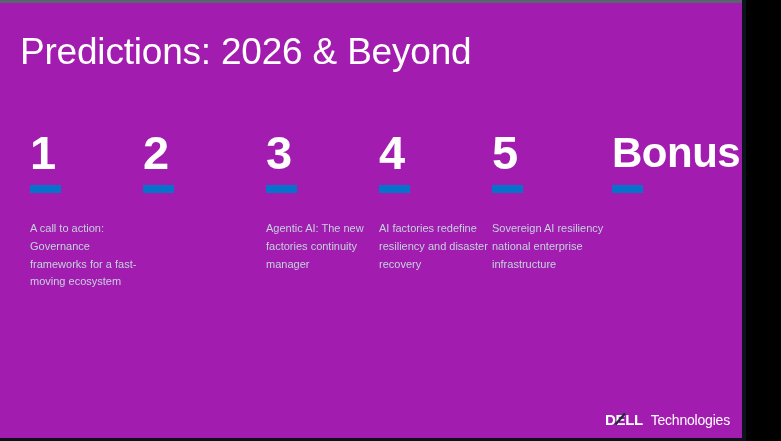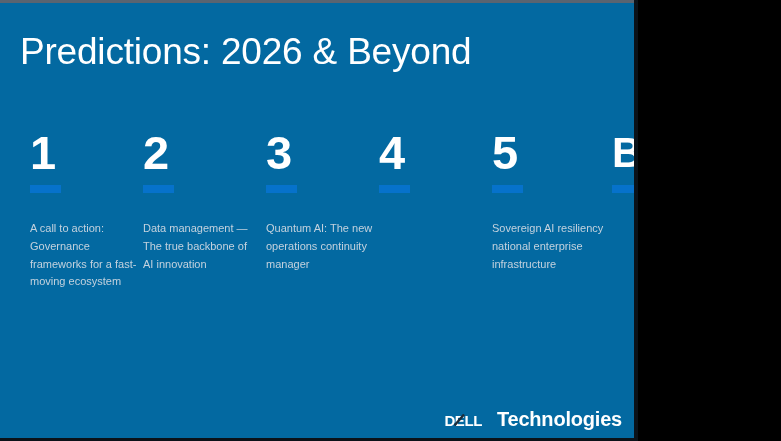--- a/index.html
+++ b/index.html
@@ -6,23 +6,23 @@
   html, body {
     margin: 0;
     padding: 0;
     background: #000000;
   }
   body {
     font-family: "Liberation Sans", sans-serif;
   }
   .slide {
     position: relative;
-    width: 638px;
+    width: 746px;
     height: 441px;
-    background: #0369a1;
+    background: #a21caf;
     overflow: hidden;
     box-sizing: border-box;
   }
   
   .top-band {
     position: absolute;
     top: 0;
     left: 0;
     width: 781px;
     height: 3px;
@@ -121,26 +121,26 @@
   }
   .dell-slash {
     position: absolute;
     left: -1px;
     top: 1px;
     width: 11px;
     height: 12px;
     pointer-events: none;
   }
   .dell-tech {
-    font-size: 20px;
-    font-weight: 700;
+    font-size: 14px;
+    font-weight: 400;
     color: #FFFFFF;
     letter-spacing: -0.2px;
     line-height: 15px;
-    margin-left: 15px;
+    margin-left: 8px;
   }
 </style>
 </head>
 <body>
 
 <div class="slide">
 
   <div class="top-band"></div>
 
   <div class="slide-title">Predictions: 2026 &amp; Beyond</div>
@@ -149,32 +149,32 @@
 
     <div class="col" style="left:0px;">
       <div class="col-num">1</div>
       <div class="accent-bar"></div>
       <div class="col-text">A call to action: Governance frameworks for a fast-moving ecosystem</div>
     </div>
 
     <div class="col" style="left:113px;">
       <div class="col-num">2</div>
       <div class="accent-bar"></div>
-      <div class="col-text">Data management — The true backbone of AI innovation</div>
     </div>
 
     <div class="col" style="left:236px;">
       <div class="col-num">3</div>
       <div class="accent-bar"></div>
-      <div class="col-text">Quantum AI: The new operations continuity manager</div>
+      <div class="col-text">Agentic AI: The new factories continuity manager</div>
     </div>
 
     <div class="col" style="left:349px;">
       <div class="col-num">4</div>
       <div class="accent-bar"></div>
+      <div class="col-text">AI factories redefine resiliency and disaster recovery</div>
     </div>
 
     <div class="col" style="left:462px;">
       <div class="col-num">5</div>
       <div class="accent-bar"></div>
       <div class="col-text">Sovereign AI resiliency national enterprise infrastructure</div>
     </div>
 
     <div class="col" style="left:582px; width:130px;">
       <div class="col-num bonus">Bonus</div>

